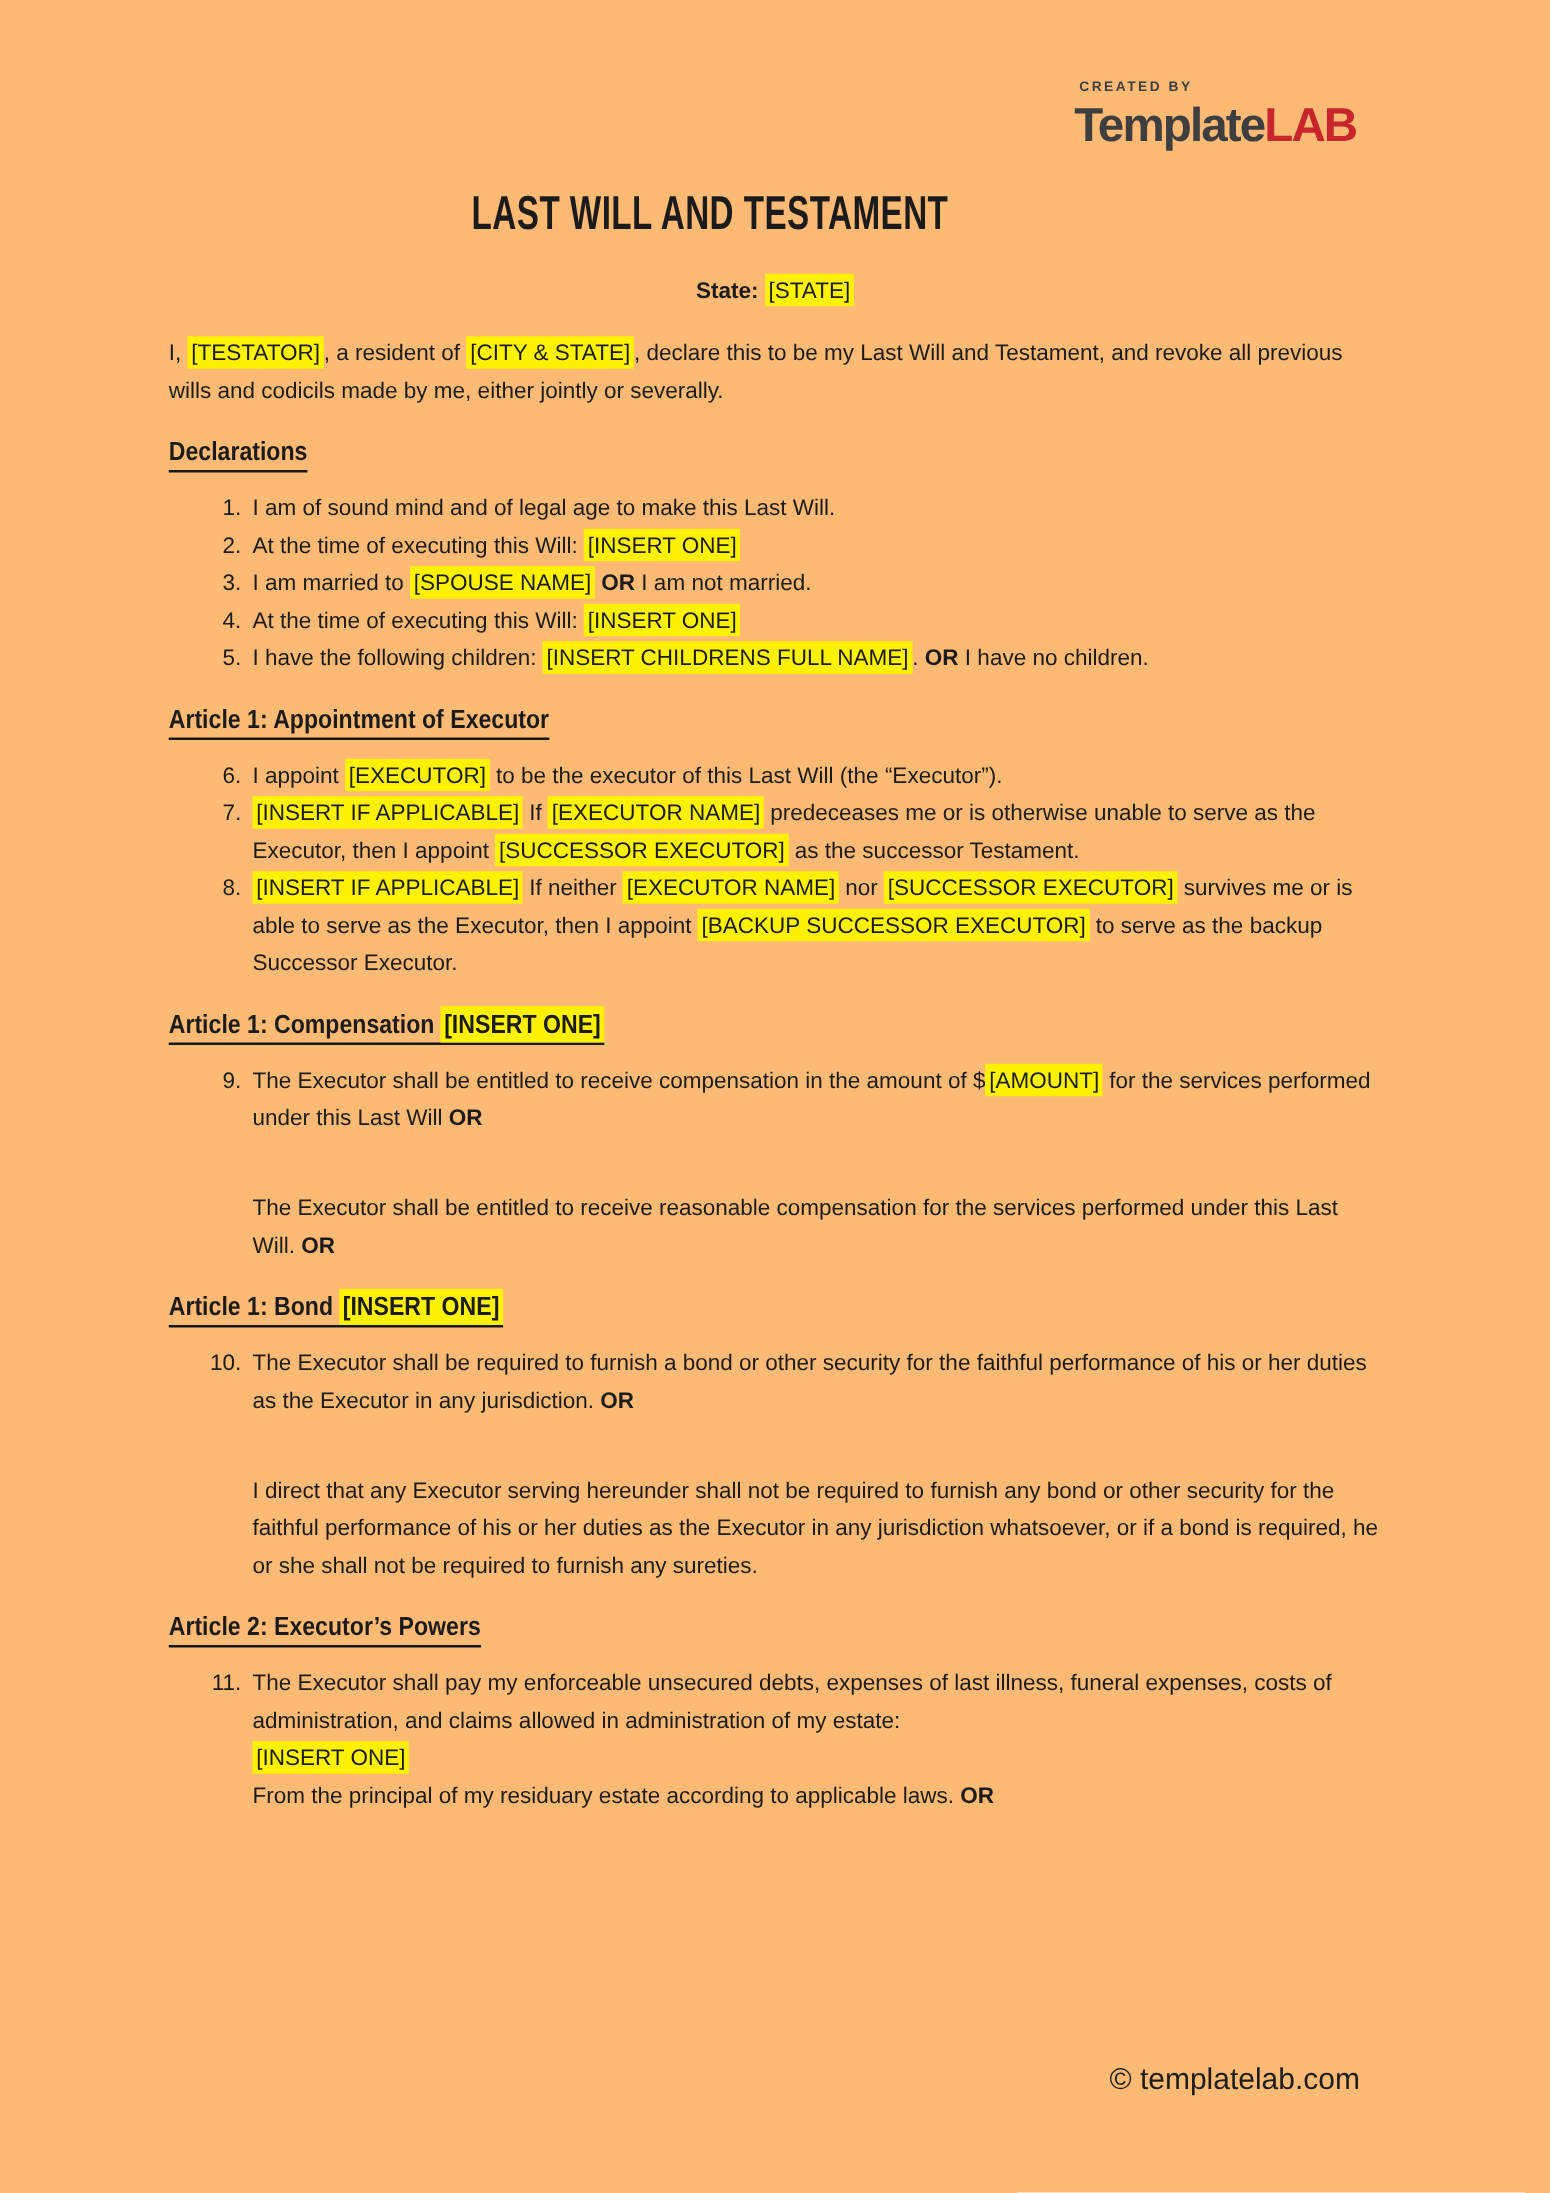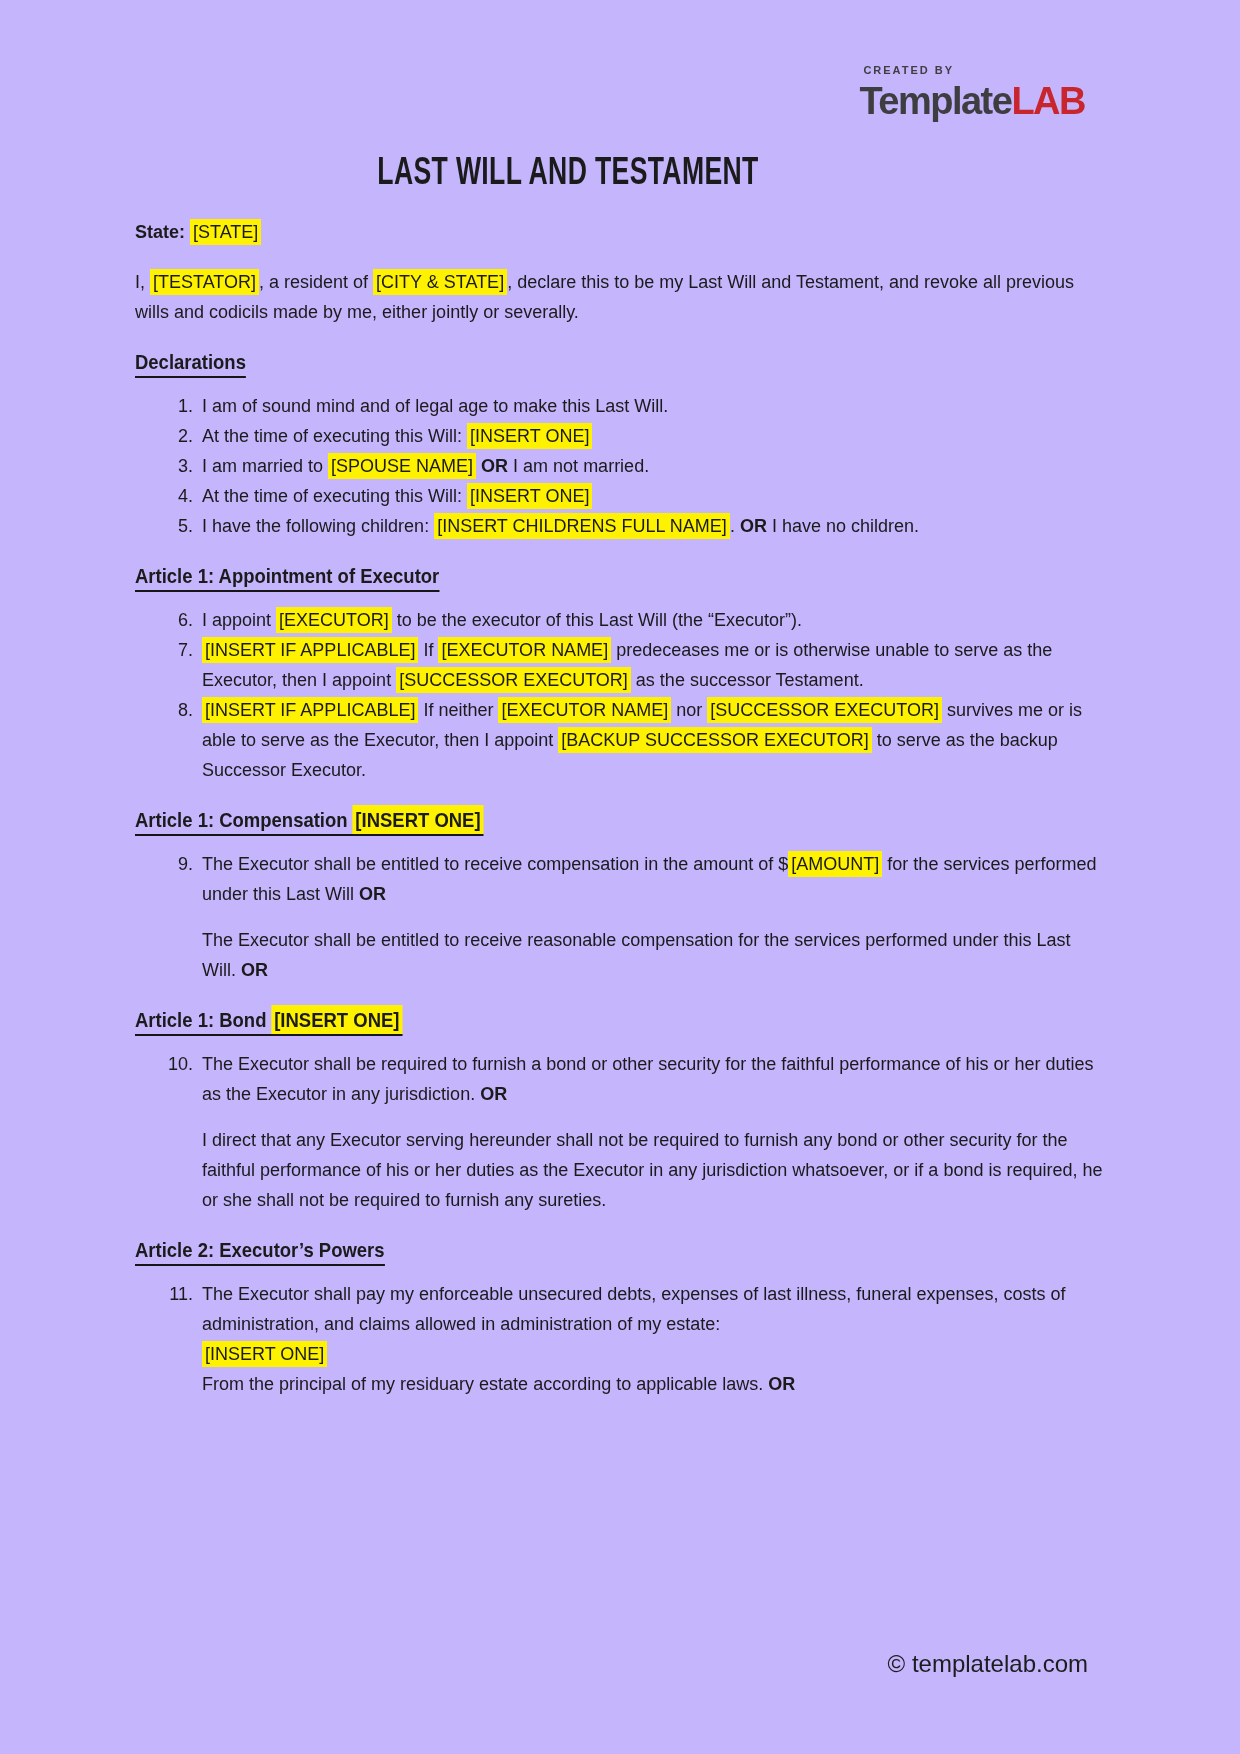--- a/index.html
+++ b/index.html
@@ -2,21 +2,21 @@
 <html style="--highlight: #fff200; --text: #1b1b1b; --accent-red: #c9252c; --logo-gray: #3e3e40;"><head>
 <meta charset="utf-8">
 <style>
   html,body{margin:0;padding:0;background:#ffffff;}
   .page{
     position:relative;
     width:1240px;height:1754px;
     box-sizing:border-box;
     padding:64px 135px 0 135px;
     margin:0 auto;
-    background:#c4b5fd;
+    background:#fdba74;
     font-family:"Liberation Sans",sans-serif;
     color:var(--text,#1b1b1b);
     overflow:hidden;
   }
   
   .logo{margin:0 20px 0 auto;width:max-content;}
   .created-by{display:block;font-size:11px;line-height:13px;font-weight:bold;letter-spacing:2px;color:var(--logo-gray,#3e3e40);margin-left:4px;}
   .brand{font-size:38px;line-height:48px;font-weight:bold;letter-spacing:-1.5px;white-space:nowrap;}
   .brand-primary{color:var(--logo-gray,#3e3e40);}
   .brand-accent{color:var(--accent-red,#c9252c);}
@@ -24,34 +24,34 @@
   .page-title{
     font-size:38px;line-height:44px;font-weight:bold;
     text-align:center;margin:24px 0 0;
     transform:translateX(-52px) scaleX(.70);
     transform-origin:50% 50%;
     letter-spacing:.5px;
     white-space:nowrap;
   }
   
   .doc-p,.doc-field,.doc-cont,.doc-li{font-size:18px;line-height:30px;}
-  .doc-field{margin:24px 0 0;}
+  .doc-field{margin:24px 0 0;text-align:center;}
   .doc-p{margin:20px 0 0;}
   .doc-h{
     font-size:21px;line-height:30px;font-weight:bold;
     margin:20px 0 14px;
     transform:scaleX(.88);transform-origin:0 50%;
     white-space:nowrap;
   }
   .doc-h .hline{border-bottom:2.5px solid #161616;padding-bottom:3px;}
   .doc-li{display:flex;margin:0;}
   .doc-li .num{flex:0 0 67px;box-sizing:border-box;text-align:right;padding-right:9px;}
   .doc-li .li-body{flex:1;}
   .doc-cont{margin:0 0 0 67px;}
-  .doc-cont.gap{margin-top:16px;}
+  .doc-cont.gap{margin-top:42px;}
   .b{font-weight:bold;}
   .hl{
     background:var(--highlight,#fff200);
     padding:3px 3px;
     box-decoration-break:clone;
     -webkit-box-decoration-break:clone;
   }
   
   .footer{
     position:absolute;top:1652px;right:152px;

